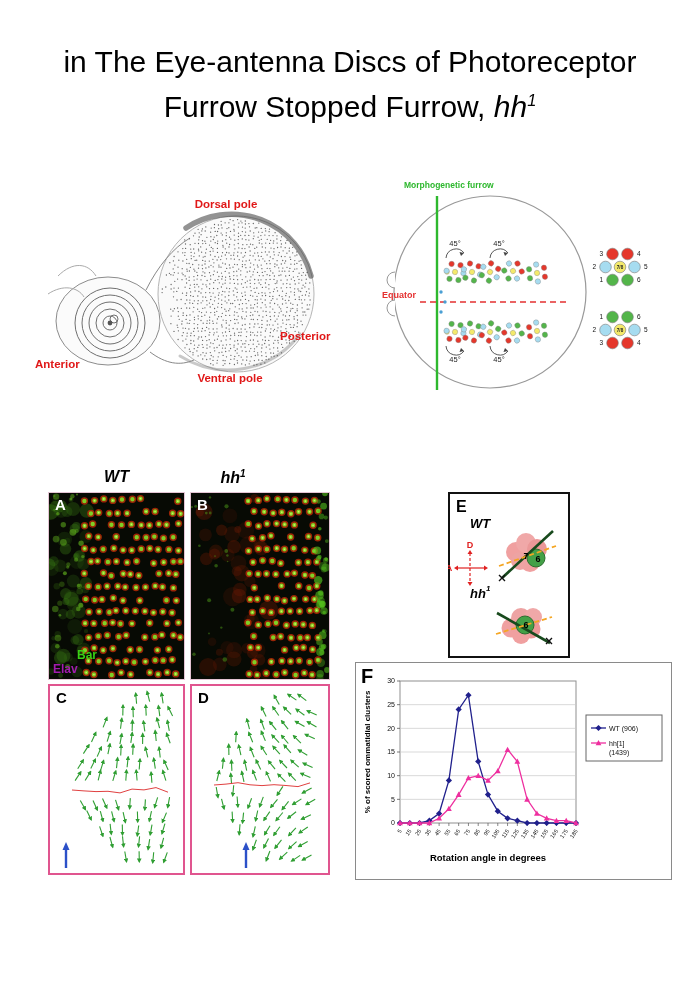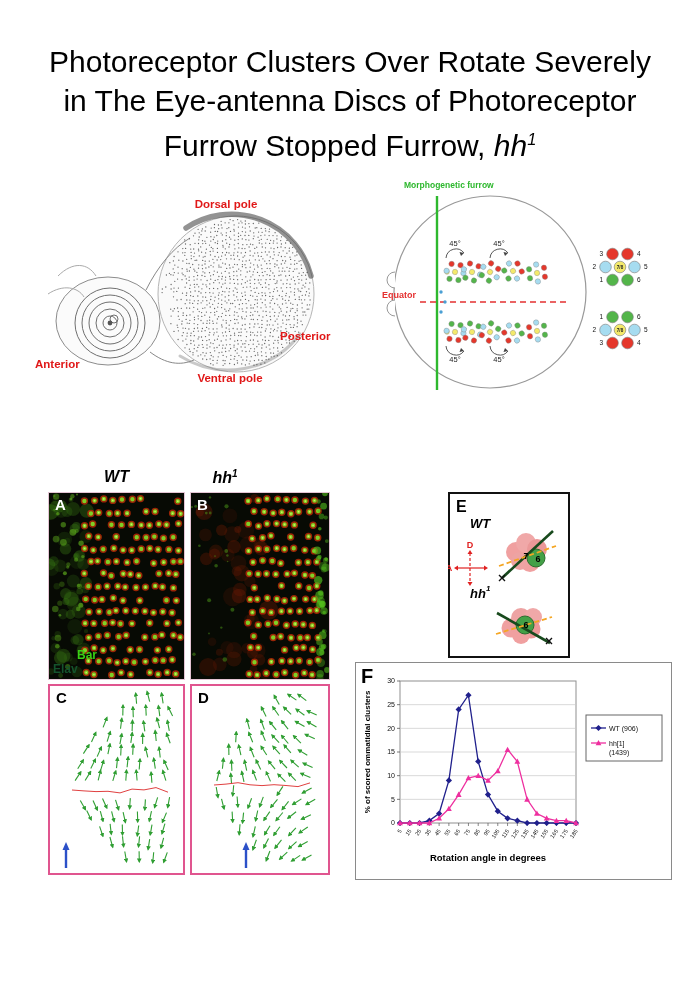--- a/index.html
+++ b/index.html
@@ -15,21 +15,20 @@
   .stain{position:absolute;left:4px;font-weight:bold;font-size:12px;line-height:13px;}
   .hdr{position:absolute;text-align:center;font-weight:bold;font-style:italic;font-size:16px;}
   sup i{font-style:italic;}
 </style>
 </head>
 <body>
 
 <div class="page">
 
   <div class="title">
-    <div>Photoreceptor Clusters Over Rotate Severely</div>
     <div>in The Eye-antenna Discs of Photoreceptor</div>
     <div><span>Furrow Stopped Furrow, </span><i><span>hh</span></i><sup style="font-size:0.55em"><i>1</i></sup></div>
   </div>
 
   <svg class="abs" style="left:18px;top:176px" width="320" height="228">
     <ellipse cx="218" cy="118" rx="78" ry="78" fill="#fafafa" stroke="#b5b5b5" stroke-width="1"></ellipse>
     <path d="M 168,52 A 82 82 0 0 1 293,100" stroke="#3a3a3a" stroke-width="5.5" fill="none" opacity="0.55" stroke-linecap="round"></path>
     <path d="M 162,180 A 90 90 0 0 0 282,158" stroke="#777" stroke-width="3" fill="none" opacity="0.4" stroke-linecap="round"></path>
     <ellipse cx="90" cy="145" rx="52" ry="44" fill="#fbfbfb" stroke="#8c8c8c" stroke-width="1"></ellipse>
     <g stroke="#6f6f6f" fill="none" stroke-width="1">
@@ -205,21 +204,21 @@
           <text x="276" y="156.3" font-size="6.5" fill="#111" text-anchor="start">5</text>
           <circle cx="244.5" cy="167" r="5.8" fill="#e5372b" stroke="#777" stroke-width="0.6"></circle>
           <text x="235" y="169.3" font-size="6.5" fill="#111" text-anchor="end">3</text>
           <circle cx="259.5" cy="167" r="5.8" fill="#e5372b" stroke="#777" stroke-width="0.6"></circle>
           <text x="269" y="169.3" font-size="6.5" fill="#111" text-anchor="start">4</text>
         </g>
       </g>
   </svg>
 
   <div class="hdr" style="left:48px;top:468px;width:137px"><span>WT</span></div>
-  <div class="hdr" style="left:170px;top:468px;width:110px"><span>hh</span><sup style="font-size:10px"><i>1</i></sup></div>
+  <div class="hdr" style="left:178px;top:468px;width:110px"><span>hh</span><sup style="font-size:10px"><i>1</i></sup></div>
 
   <div class="panel" style="left:48px;top:492px;width:137px;height:188px;border:1px solid #e3c4d3">
     <svg id="fluorA" width="135" height="186">
         <rect x="0" y="0" width="135" height="186" fill="#070a04"></rect>
         <circle cx="24.7" cy="168.2" r="3.8" fill="#356f12" opacity="0.19"></circle>
         <circle cx="8.7" cy="141.3" r="3.2" fill="#356f12" opacity="0.26"></circle>
         <circle cx="30.5" cy="63.0" r="5.7" fill="#356f12" opacity="0.45"></circle>
         <circle cx="36.2" cy="96.5" r="3.8" fill="#356f12" opacity="0.31"></circle>
         <circle cx="16.9" cy="108.6" r="3.5" fill="#356f12" opacity="0.43"></circle>
         <circle cx="4.5" cy="145.2" r="2.2" fill="#356f12" opacity="0.26"></circle>
@@ -301,21 +300,21 @@
         <circle cx="29.8" cy="92.5" r="1.8" fill="#5fae1c" opacity="0.51"></circle>
         <circle cx="7.1" cy="3.6" r="3.2" fill="#5fae1c" opacity="0.47"></circle>
         <circle cx="14.4" cy="49.3" r="3.4" fill="#5fae1c" opacity="0.54"></circle>
         <circle cx="8.9" cy="20.8" r="1.8" fill="#5fae1c" opacity="0.65"></circle>
         <path d="M35.4 8.0h.01M45.6 7.6h.01M54.8 5.9h.01M63.8 7.4h.01M73.0 6.5h.01M83.4 6.2h.01M91.5 5.6h.01M128.8 8.2h.01M41.9 20.5h.01M49.7 19.6h.01M60.3 20.5h.01M68.5 20.2h.01M78.1 20.3h.01M97.1 18.5h.01M106.1 18.5h.01M123.6 20.3h.01M131.6 20.7h.01M35.6 32.7h.01M43.7 31.0h.01M62.4 31.7h.01M72.5 31.9h.01M82.4 31.4h.01M92.2 32.1h.01M100.4 32.3h.01M109.9 31.0h.01M117.5 31.8h.01M129.5 30.6h.01M39.8 43.1h.01M49.2 44.1h.01M67.2 43.7h.01M87.7 44.3h.01M97.1 44.5h.01M105.3 43.6h.01M114.5 45.2h.01M124.2 44.3h.01M35.6 55.5h.01M44.3 57.1h.01M54.2 56.3h.01M64.8 55.3h.01M74.1 57.1h.01M82.8 57.3h.01M92.2 55.9h.01M100.8 55.5h.01M109.1 56.5h.01M119.9 56.4h.01M129.4 57.6h.01M42.0 68.5h.01M48.5 68.1h.01M58.9 68.9h.01M67.4 68.4h.01M78.1 69.4h.01M87.6 68.2h.01M104.7 70.3h.01M114.7 69.3h.01M124.5 68.6h.01M131.4 68.4h.01M35.3 80.4h.01M54.5 80.0h.01M62.2 82.7h.01M74.3 80.8h.01M81.4 81.2h.01M89.8 82.5h.01M110.0 80.6h.01M119.7 80.2h.01M126.8 81.3h.01M39.4 93.3h.01M49.1 93.9h.01M58.1 93.2h.01M68.8 93.3h.01M76.2 94.1h.01M87.0 94.5h.01M96.5 94.1h.01M106.2 92.9h.01M113.5 94.0h.01M124.4 94.9h.01M36.7 106.1h.01M45.7 107.0h.01M53.0 106.4h.01M64.3 105.0h.01M74.0 107.5h.01M90.8 107.5h.01M117.4 107.3h.01M127.3 107.6h.01M40.1 118.9h.01M50.1 118.6h.01M60.3 119.3h.01M66.9 117.6h.01M76.8 117.8h.01M86.3 118.0h.01M95.9 118.2h.01M104.5 119.6h.01M113.8 118.8h.01M123.1 119.7h.01M36.1 130.3h.01M44.8 130.4h.01M55.7 130.2h.01M63.7 129.6h.01M71.5 130.7h.01M83.0 130.6h.01M100.7 130.0h.01M117.9 130.4h.01M129.4 129.6h.01M39.7 144.6h.01M49.3 143.2h.01M58.3 142.2h.01M69.7 143.7h.01M77.1 142.3h.01M95.8 144.2h.01M105.9 143.9h.01M112.9 141.9h.01M124.4 142.3h.01M131.2 144.3h.01M35.9 157.3h.01M45.1 154.9h.01M54.2 157.3h.01M63.9 155.5h.01M81.2 156.7h.01M90.6 156.5h.01M108.4 157.1h.01M119.8 156.3h.01M39.4 167.9h.01M49.7 168.3h.01M60.1 167.8h.01M68.2 169.6h.01M76.8 168.3h.01M85.2 169.3h.01M96.4 168.6h.01M106.2 167.2h.01M114.2 167.4h.01M123.3 166.7h.01M37.3 179.5h.01M44.9 181.5h.01M62.7 182.0h.01M72.1 179.6h.01M81.6 181.4h.01M100.8 179.5h.01M109.1 181.3h.01M118.2 179.4h.01M126.7 180.9h.01" stroke="#bf2c06" stroke-width="7.4" stroke-linecap="round" fill="none" opacity="0.8"></path>
         <path d="M35.4 8.0h.01M45.6 7.6h.01M54.8 5.9h.01M63.8 7.4h.01M73.0 6.5h.01M83.4 6.2h.01M91.5 5.6h.01M128.8 8.2h.01M41.9 20.5h.01M49.7 19.6h.01M60.3 20.5h.01M68.5 20.2h.01M78.1 20.3h.01M97.1 18.5h.01M106.1 18.5h.01M123.6 20.3h.01M131.6 20.7h.01M35.6 32.7h.01M43.7 31.0h.01M62.4 31.7h.01M72.5 31.9h.01M82.4 31.4h.01M92.2 32.1h.01M100.4 32.3h.01M109.9 31.0h.01M117.5 31.8h.01M129.5 30.6h.01M39.8 43.1h.01M49.2 44.1h.01M67.2 43.7h.01M87.7 44.3h.01M97.1 44.5h.01M105.3 43.6h.01M114.5 45.2h.01M124.2 44.3h.01M35.6 55.5h.01M44.3 57.1h.01M54.2 56.3h.01M64.8 55.3h.01M74.1 57.1h.01M82.8 57.3h.01M92.2 55.9h.01M100.8 55.5h.01M109.1 56.5h.01M119.9 56.4h.01M129.4 57.6h.01M42.0 68.5h.01M48.5 68.1h.01M58.9 68.9h.01M67.4 68.4h.01M78.1 69.4h.01M87.6 68.2h.01M104.7 70.3h.01M114.7 69.3h.01M124.5 68.6h.01M131.4 68.4h.01M35.3 80.4h.01M54.5 80.0h.01M62.2 82.7h.01M74.3 80.8h.01M81.4 81.2h.01M89.8 82.5h.01M110.0 80.6h.01M119.7 80.2h.01M126.8 81.3h.01M39.4 93.3h.01M49.1 93.9h.01M58.1 93.2h.01M68.8 93.3h.01M76.2 94.1h.01M87.0 94.5h.01M96.5 94.1h.01M106.2 92.9h.01M113.5 94.0h.01M124.4 94.9h.01M36.7 106.1h.01M45.7 107.0h.01M53.0 106.4h.01M64.3 105.0h.01M74.0 107.5h.01M90.8 107.5h.01M117.4 107.3h.01M127.3 107.6h.01M40.1 118.9h.01M50.1 118.6h.01M60.3 119.3h.01M66.9 117.6h.01M76.8 117.8h.01M86.3 118.0h.01M95.9 118.2h.01M104.5 119.6h.01M113.8 118.8h.01M123.1 119.7h.01M36.1 130.3h.01M44.8 130.4h.01M55.7 130.2h.01M63.7 129.6h.01M71.5 130.7h.01M83.0 130.6h.01M100.7 130.0h.01M117.9 130.4h.01M129.4 129.6h.01M39.7 144.6h.01M49.3 143.2h.01M58.3 142.2h.01M69.7 143.7h.01M77.1 142.3h.01M95.8 144.2h.01M105.9 143.9h.01M112.9 141.9h.01M124.4 142.3h.01M131.2 144.3h.01M35.9 157.3h.01M45.1 154.9h.01M54.2 157.3h.01M63.9 155.5h.01M81.2 156.7h.01M90.6 156.5h.01M108.4 157.1h.01M119.8 156.3h.01M39.4 167.9h.01M49.7 168.3h.01M60.1 167.8h.01M68.2 169.6h.01M76.8 168.3h.01M85.2 169.3h.01M96.4 168.6h.01M106.2 167.2h.01M114.2 167.4h.01M123.3 166.7h.01M37.3 179.5h.01M44.9 181.5h.01M62.7 182.0h.01M72.1 179.6h.01M81.6 181.4h.01M100.8 179.5h.01M109.1 181.3h.01M118.2 179.4h.01M126.7 180.9h.01" stroke="#7fd026" stroke-width="4.4" stroke-linecap="round" fill="none"></path>
         <path d="M45.6 7.6h.01M54.8 5.9h.01M63.8 7.4h.01M91.5 5.6h.01M128.8 8.2h.01M49.7 19.6h.01M68.5 20.2h.01M78.1 20.3h.01M97.1 18.5h.01M106.1 18.5h.01M123.6 20.3h.01M131.6 20.7h.01M35.6 32.7h.01M82.4 31.4h.01M92.2 32.1h.01M100.4 32.3h.01M109.9 31.0h.01M117.5 31.8h.01M129.5 30.6h.01M39.8 43.1h.01M49.2 44.1h.01M67.2 43.7h.01M35.6 55.5h.01M44.3 57.1h.01M64.8 55.3h.01M74.1 57.1h.01M82.8 57.3h.01M100.8 55.5h.01M109.1 56.5h.01M129.4 57.6h.01M42.0 68.5h.01M48.5 68.1h.01M67.4 68.4h.01M78.1 69.4h.01M104.7 70.3h.01M114.7 69.3h.01M35.3 80.4h.01M54.5 80.0h.01M74.3 80.8h.01M81.4 81.2h.01M89.8 82.5h.01M119.7 80.2h.01M126.8 81.3h.01M58.1 93.2h.01M68.8 93.3h.01M76.2 94.1h.01M87.0 94.5h.01M96.5 94.1h.01M106.2 92.9h.01M113.5 94.0h.01M124.4 94.9h.01M53.0 106.4h.01M64.3 105.0h.01M74.0 107.5h.01M90.8 107.5h.01M127.3 107.6h.01M40.1 118.9h.01M50.1 118.6h.01M66.9 117.6h.01M76.8 117.8h.01M86.3 118.0h.01M95.9 118.2h.01M104.5 119.6h.01M113.8 118.8h.01M123.1 119.7h.01M36.1 130.3h.01M44.8 130.4h.01M63.7 129.6h.01M83.0 130.6h.01M100.7 130.0h.01M117.9 130.4h.01M129.4 129.6h.01M39.7 144.6h.01M77.1 142.3h.01M95.8 144.2h.01M112.9 141.9h.01M124.4 142.3h.01M131.2 144.3h.01M45.1 154.9h.01M54.2 157.3h.01M63.9 155.5h.01M81.2 156.7h.01M108.4 157.1h.01M119.8 156.3h.01M39.4 167.9h.01M68.2 169.6h.01M76.8 168.3h.01M96.4 168.6h.01M123.3 166.7h.01M37.3 179.5h.01M44.9 181.5h.01M72.1 179.6h.01M81.6 181.4h.01M100.8 179.5h.01M109.1 181.3h.01M118.2 179.4h.01M126.7 180.9h.01" stroke="#e2f463" stroke-width="1.7" stroke-linecap="round" fill="none" opacity="0.9"></path>
       </svg>
     <div class="pletter" style="color:#fff">A</div>
     <div class="stain" style="bottom: 17px; color: rgb(58, 208, 21); padding-left: 24px;" id="barLabel">Bar</div>
-    <div class="stain" style="bottom: 3px; color: #14532d;" id="elavLabel">Elav</div>
+    <div class="stain" style="bottom: 3px; color: #a21caf;" id="elavLabel">Elav</div>
   </div>
 
   <div class="panel" style="left:190px;top:492px;width:140px;height:188px;border:1px solid #e3c4d3">
     <svg id="fluorB" width="138" height="186">
         <rect x="0" y="0" width="138" height="186" fill="#070a04"></rect>
         <circle cx="17.0" cy="174.0" r="8.9" fill="#6e1a04" opacity="0.32"></circle>
         <circle cx="48.8" cy="96.5" r="6.8" fill="#6e1a04" opacity="0.32"></circle>
         <circle cx="38.9" cy="22.8" r="7.4" fill="#6e1a04" opacity="0.16"></circle>
         <circle cx="66.7" cy="157.4" r="7.9" fill="#6e1a04" opacity="0.18"></circle>
         <circle cx="61.4" cy="160.3" r="5.4" fill="#6e1a04" opacity="0.35"></circle>

